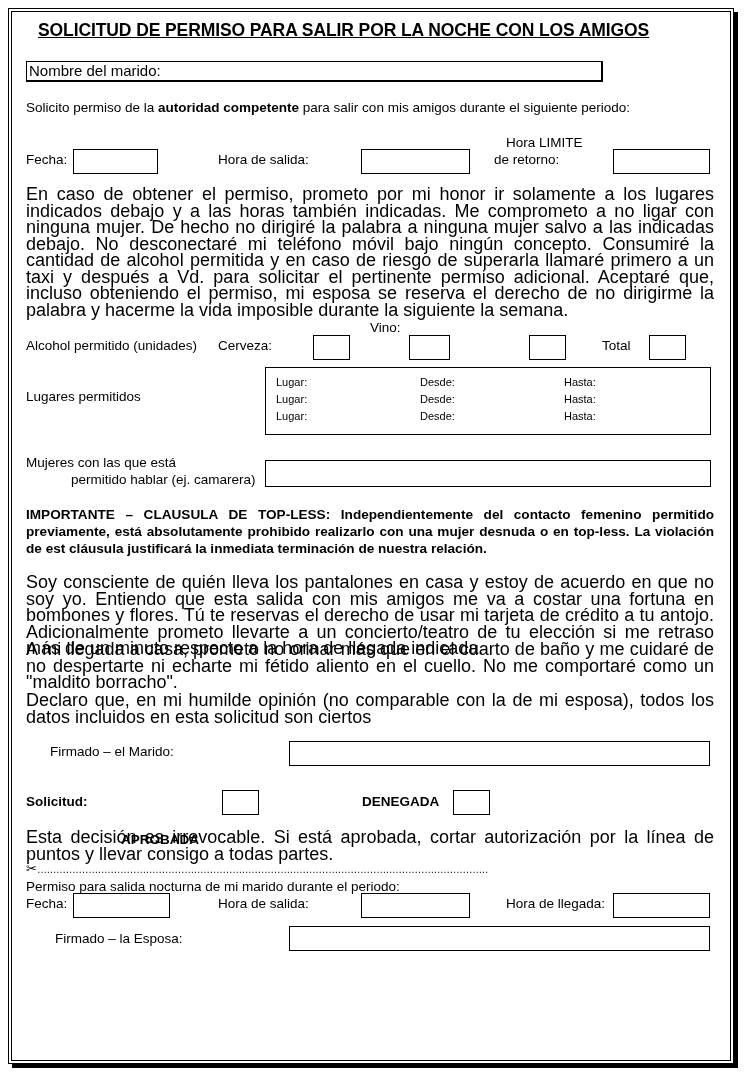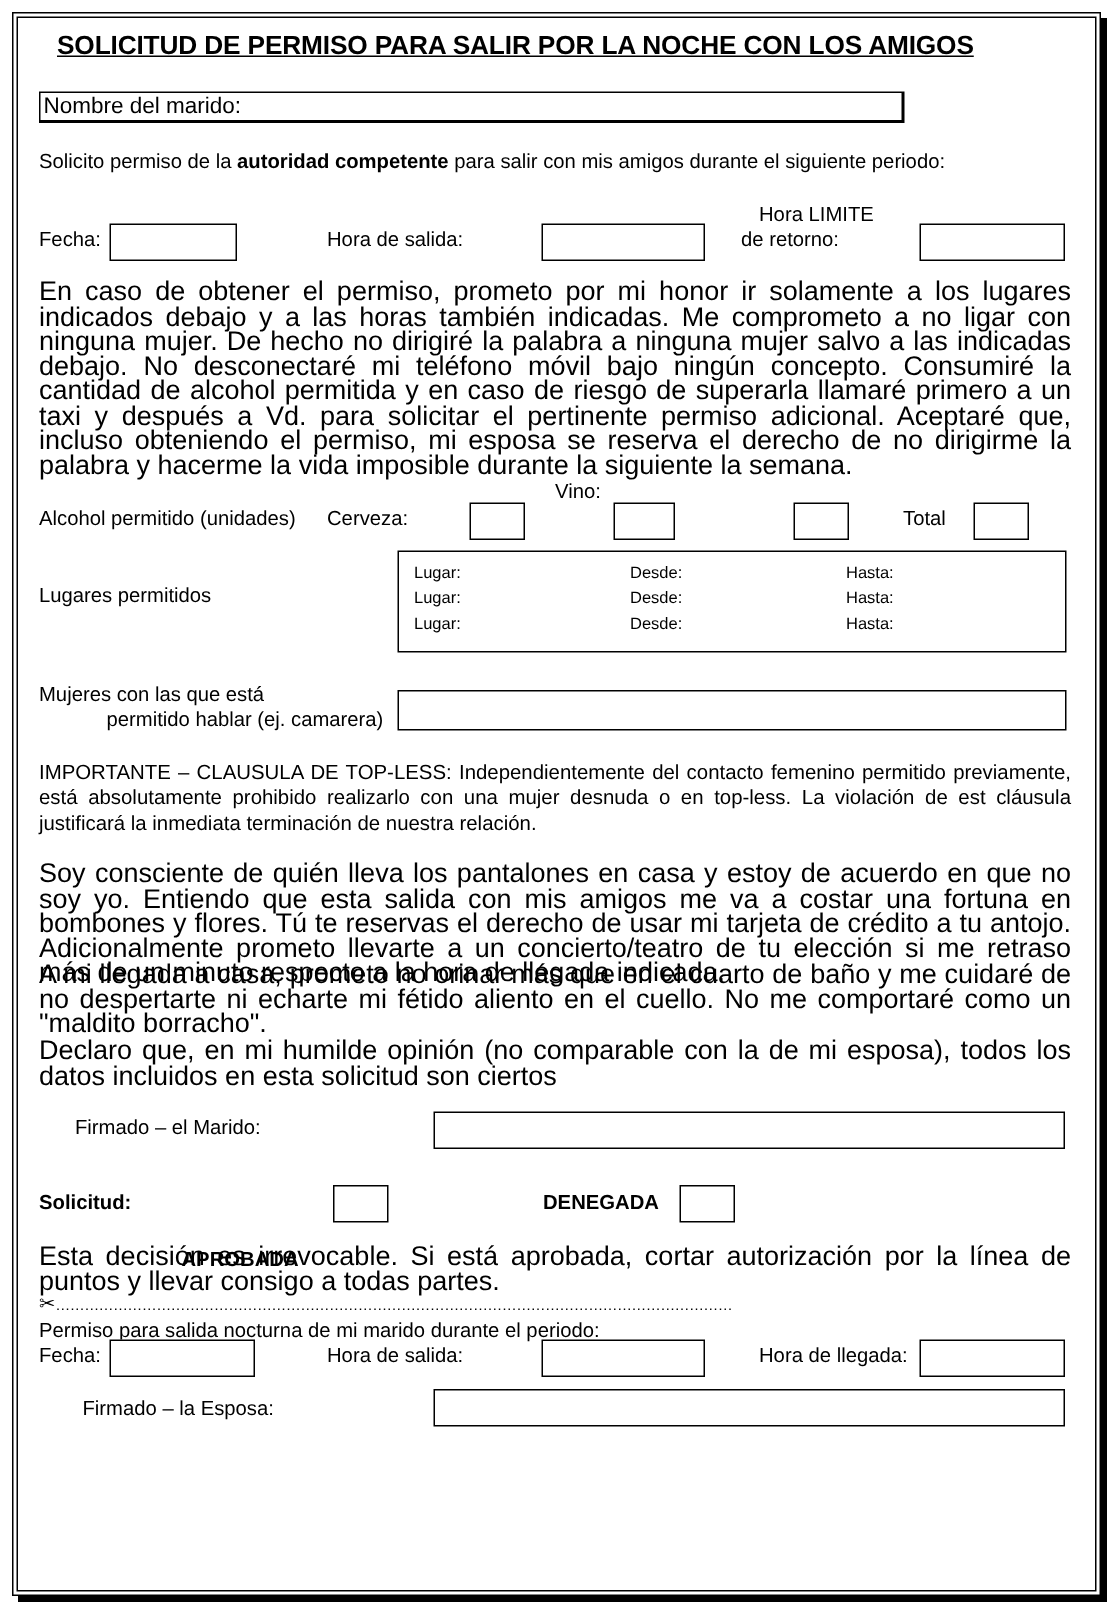--- a/index.html
+++ b/index.html
@@ -10,21 +10,21 @@
   .abs { position: absolute; }
   .txt { font-size: 13.5px; line-height: 16.5px; white-space: nowrap; text-align: center; }
   .title { left: 38px; top: 20px; font-size: 17.5px; font-weight: bold; text-decoration: underline;
            white-space: nowrap; letter-spacing: -0.1px; }
   .box { position: absolute; border: 1px solid #000; background: #fff; }
   .name-box { left: 26px; top: 61px; width: 574px; height: 18px; border: 1px solid #000;
               border-right-width: 2px; border-bottom-width: 2px; }
   .name-label { left: 29px; top: 62px; font-size: 15px; line-height: 17px; }
   .para { position: absolute; left: 26px; width: 688px; font-size: 18px; line-height: 16.5px;
           text-align: justify; }
-  .bold-para { font-weight: normal; }
+  .bold-para { font-weight: bold; }
   .places-box { left: 265px; top: 367px; width: 444px; height: 66px; }
   .place-cell { position: absolute; font-size: 11px; line-height: 17px; white-space: nowrap; }
   .scissor-line { left: 26px; top: 861px; font-size: 13.5px; line-height: 16px; white-space: nowrap; color:#000; }
 </style>
 </head>
 <body>
 
 <div class="page-outer"></div>
 <div class="abs" style="left:11px;top:11px;width:718px;height:1048px;border:1px solid #000;"></div>
 

